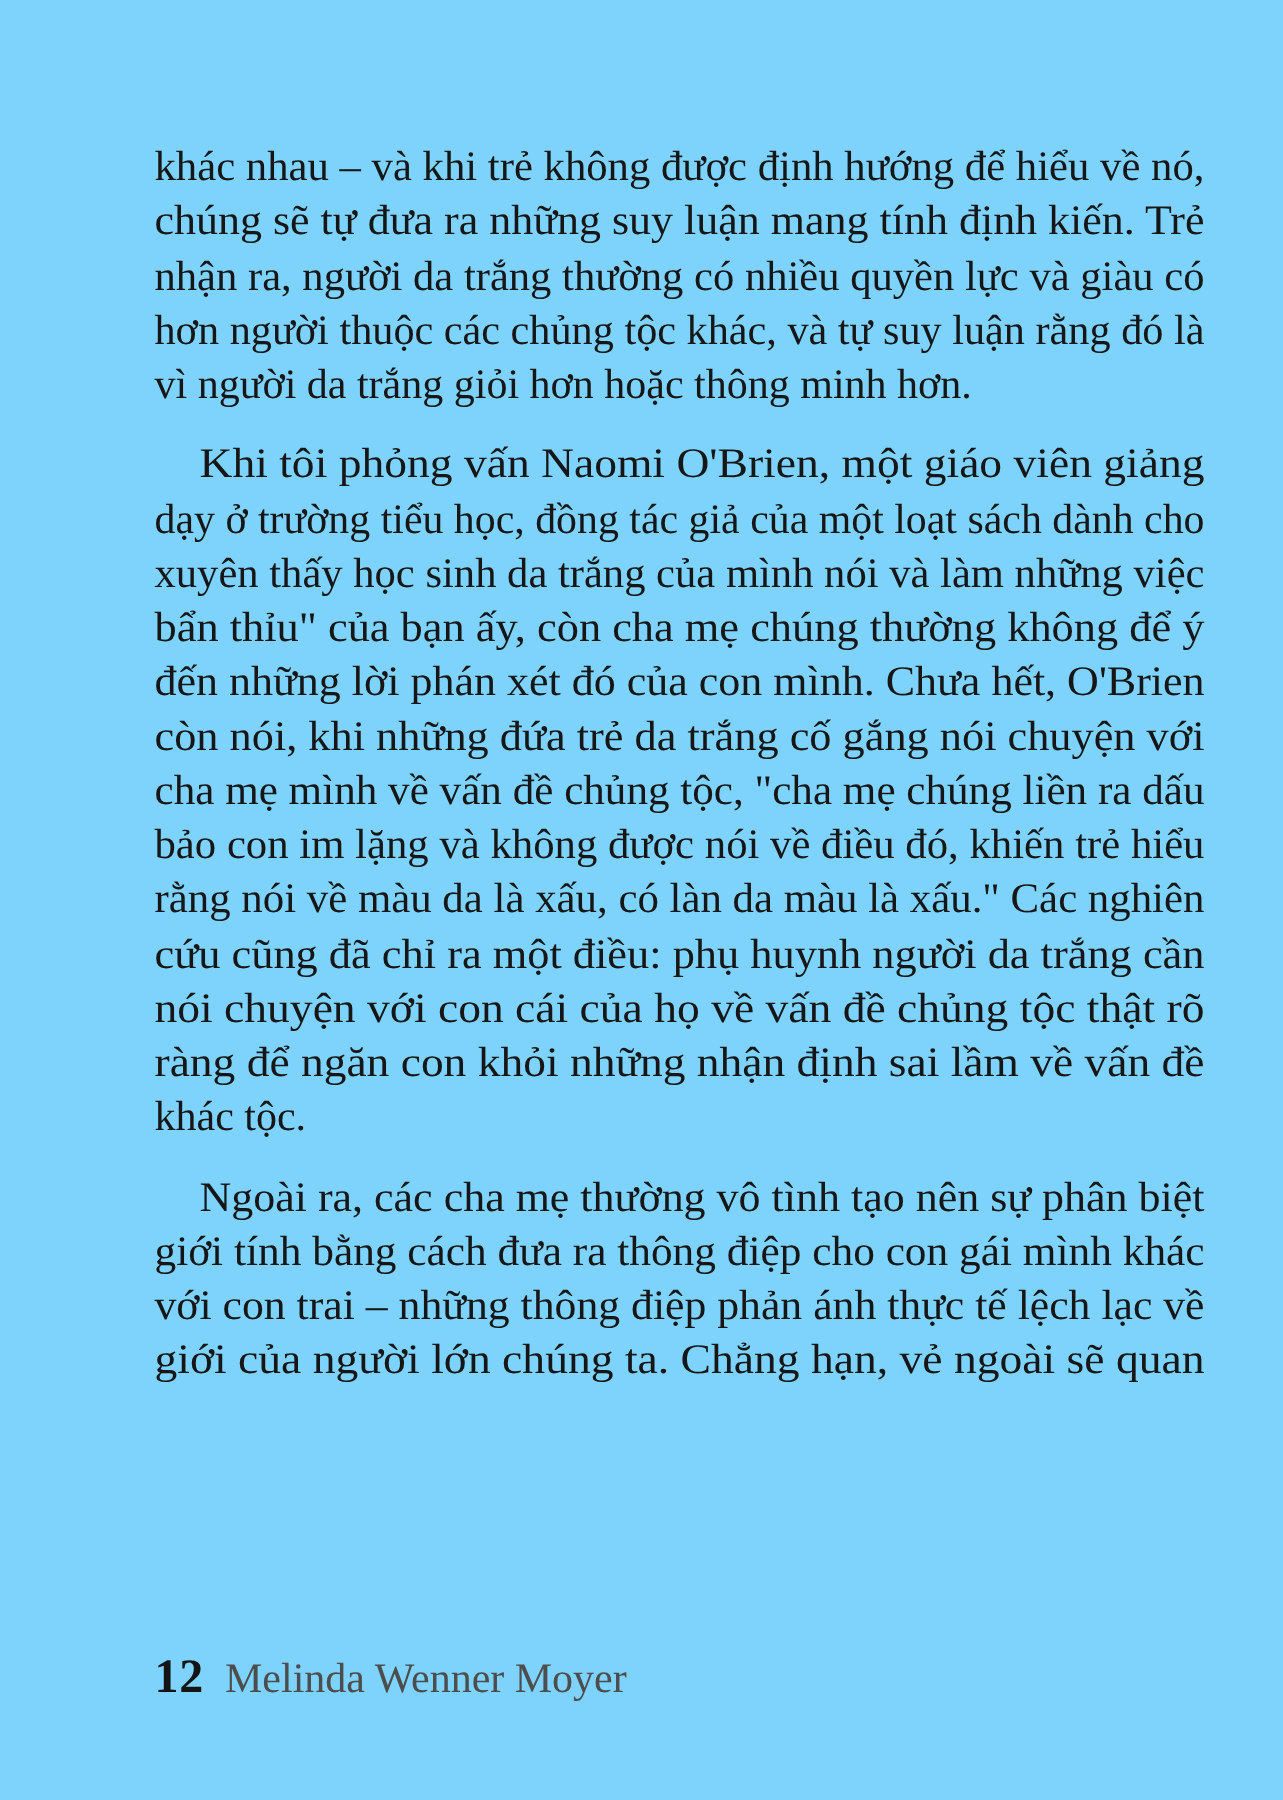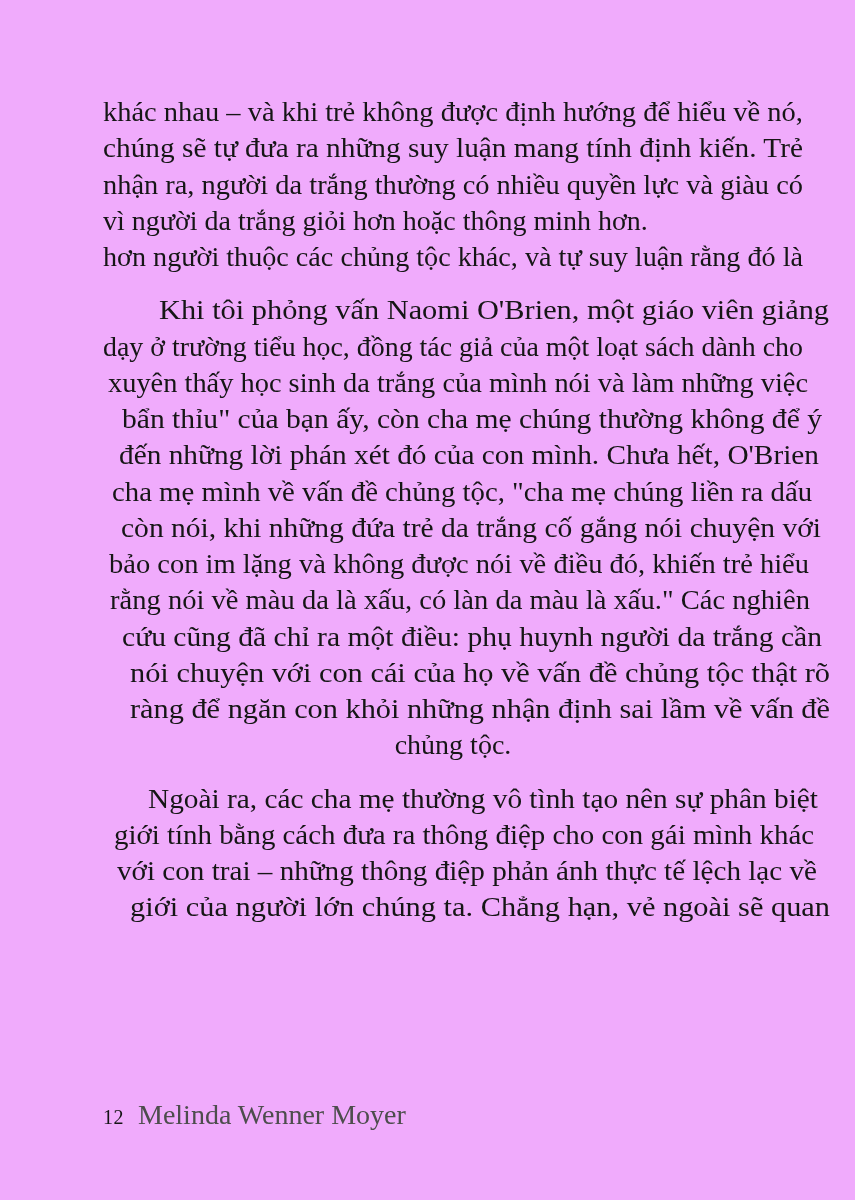--- a/index.html
+++ b/index.html
@@ -7,84 +7,85 @@
     width: 855px;
     height: 1200px;
     background: #ffffff;
     position: relative;
     font-family: "Liberation Serif", serif;
     overflow: hidden;
   }
   .page {
     position: absolute;
     inset: 0;
-    background: #f0abfc;
+    background: #7dd3fc;
     overflow: hidden;
   }
   .text-block {
     position: absolute;
     left: 103px;
     top: 94px;
     width: 700px;
     color: #161616;
     font-size: 28px;
     line-height: 36.25px;
   }
-  .paragraph.spaced { margin-top: 17px; text-align: center; }
+  .paragraph.spaced { margin-top: 17px; }
   .line { white-space: nowrap; }
   .line.indent { padding-left: 30px; }
   .line-text {
     display: inline-block;
     transform-origin: 0 50%;
     white-space: nowrap;
   }
   .footer {
     position: absolute;
     left: 103px;
     top: 1099px;
     display: flex;
     align-items: baseline;
     gap: 14px;
   }
   .pagenum {
-    font-size: 20px;
+    font-size: 32px;
     color: #141414;
     letter-spacing: 0.5px;
+    font-weight: bold;
   }
   .author {
     font-size: 28px;
     color: #4d4d4d;
   }
 </style>
 </head>
 <body>
 
 <div class="page">
   <div class="text-block">
       <div class="paragraph">
         <div class="line"><span class="line-text" style="transform: scaleX(1.017);">khác nhau – và khi trẻ không được định hướng để hiểu về nó,</span></div>
         <div class="line"><span class="line-text" style="transform: scaleX(1.0472);">chúng sẽ tự đưa ra những suy luận mang tính định kiến. Trẻ</span></div>
         <div class="line"><span class="line-text" style="transform: scaleX(1.0142);">nhận ra, người da trắng thường có nhiều quyền lực và giàu có</span></div>
+        <div class="line"><span class="line-text" style="transform: scaleX(1.0057);">hơn người thuộc các chủng tộc khác, và tự suy luận rằng đó là</span></div>
         <div class="line"><span class="line-text">vì người da trắng giỏi hơn hoặc thông minh hơn.</span></div>
-        <div class="line"><span class="line-text" style="transform: scaleX(1.0057);">hơn người thuộc các chủng tộc khác, và tự suy luận rằng đó là</span></div>
       </div>
       <div class="paragraph spaced">
         <div class="line indent"><span class="line-text" style="transform: scaleX(1.0844);">Khi tôi phỏng vấn Naomi O'Brien, một giáo viên giảng</span></div>
         <div class="line"><span class="line-text" style="transform: scaleX(0.9963);">dạy ở trường tiểu học, đồng tác giả của một loạt sách dành cho</span></div>
         <div class="line"><span class="line-text" style="transform: scaleX(1.0143);">xuyên thấy học sinh da trắng của mình nói và làm những việc</span></div>
         <div class="line"><span class="line-text" style="transform: scaleX(1.0567);">bẩn thỉu" của bạn ấy, còn cha mẹ chúng thường không để ý</span></div>
         <div class="line"><span class="line-text" style="transform: scaleX(1.0473);">đến những lời phán xét đó của con mình. Chưa hết, O'Brien</span></div>
+        <div class="line"><span class="line-text" style="transform: scaleX(1.0553);">còn nói, khi những đứa trẻ da trắng cố gắng nói chuyện với</span></div>
         <div class="line"><span class="line-text" style="transform: scaleX(1.027);">cha mẹ mình về vấn đề chủng tộc, "cha mẹ chúng liền ra dấu</span></div>
-        <div class="line"><span class="line-text" style="transform: scaleX(1.0553);">còn nói, khi những đứa trẻ da trắng cố gắng nói chuyện với</span></div>
         <div class="line"><span class="line-text" style="transform: scaleX(1.0177);">bảo con im lặng và không được nói về điều đó, khiến trẻ hiểu</span></div>
         <div class="line"><span class="line-text" style="transform: scaleX(1.0199);">rằng nói về màu da là xấu, có làn da màu là xấu." Các nghiên</span></div>
         <div class="line"><span class="line-text" style="transform: scaleX(1.0565);">cứu cũng đã chỉ ra một điều: phụ huynh người da trắng cần</span></div>
         <div class="line"><span class="line-text" style="transform: scaleX(1.0846);">nói chuyện với con cái của họ về vấn đề chủng tộc thật rõ</span></div>
         <div class="line"><span class="line-text" style="transform: scaleX(1.0826);">ràng để ngăn con khỏi những nhận định sai lầm về vấn đề</span></div>
-        <div class="line"><span class="line-text">chủng tộc.</span></div>
+        <div class="line"><span class="line-text">khác tộc.</span></div>
       </div>
       <div class="paragraph spaced">
         <div class="line indent"><span class="line-text" style="transform: scaleX(1.0469);">Ngoài ra, các cha mẹ thường vô tình tạo nên sự phân biệt</span></div>
         <div class="line"><span class="line-text" style="transform: scaleX(1.0318);">giới tính bằng cách đưa ra thông điệp cho con gái mình khác</span></div>
         <div class="line"><span class="line-text" style="transform: scaleX(1.0407);">với con trai – những thông điệp phản ánh thực tế lệch lạc về</span></div>
         <div class="line"><span class="line-text" style="transform: scaleX(1.0851);">giới của người lớn chúng ta. Chẳng hạn, vẻ ngoài sẽ quan</span></div>
       </div>
     </div>
   <div class="footer">
     <span class="pagenum">12</span>

